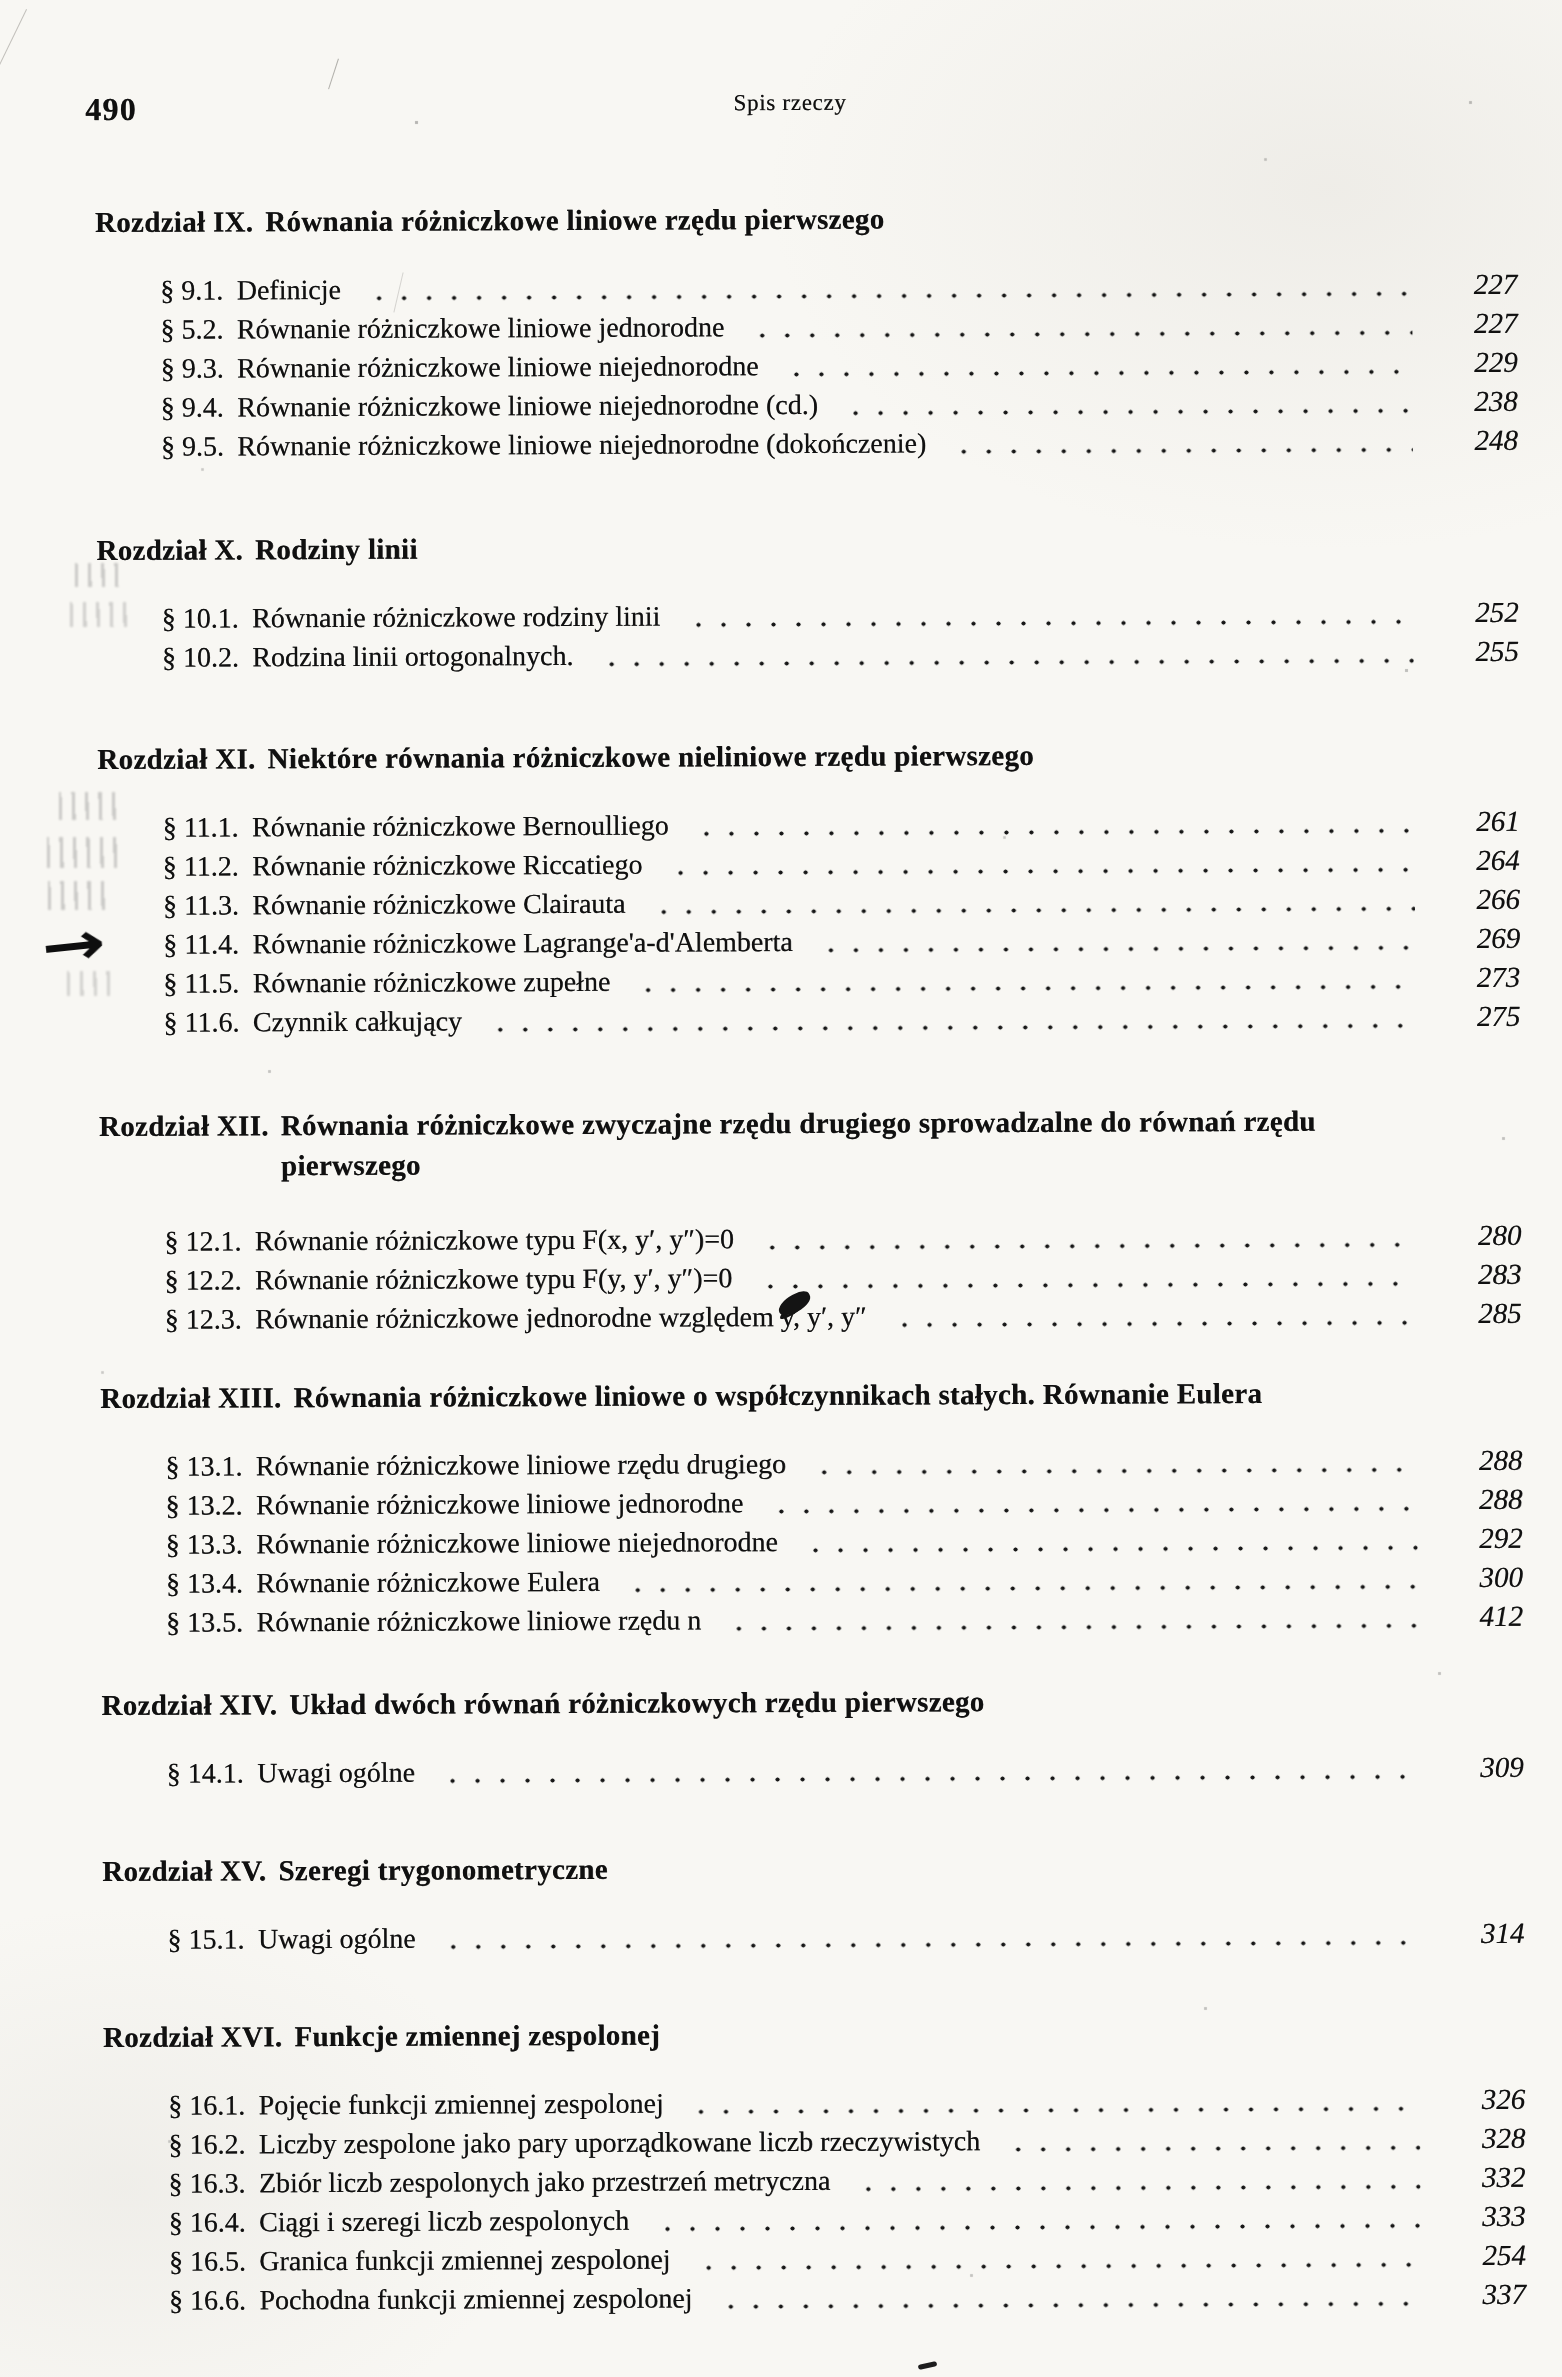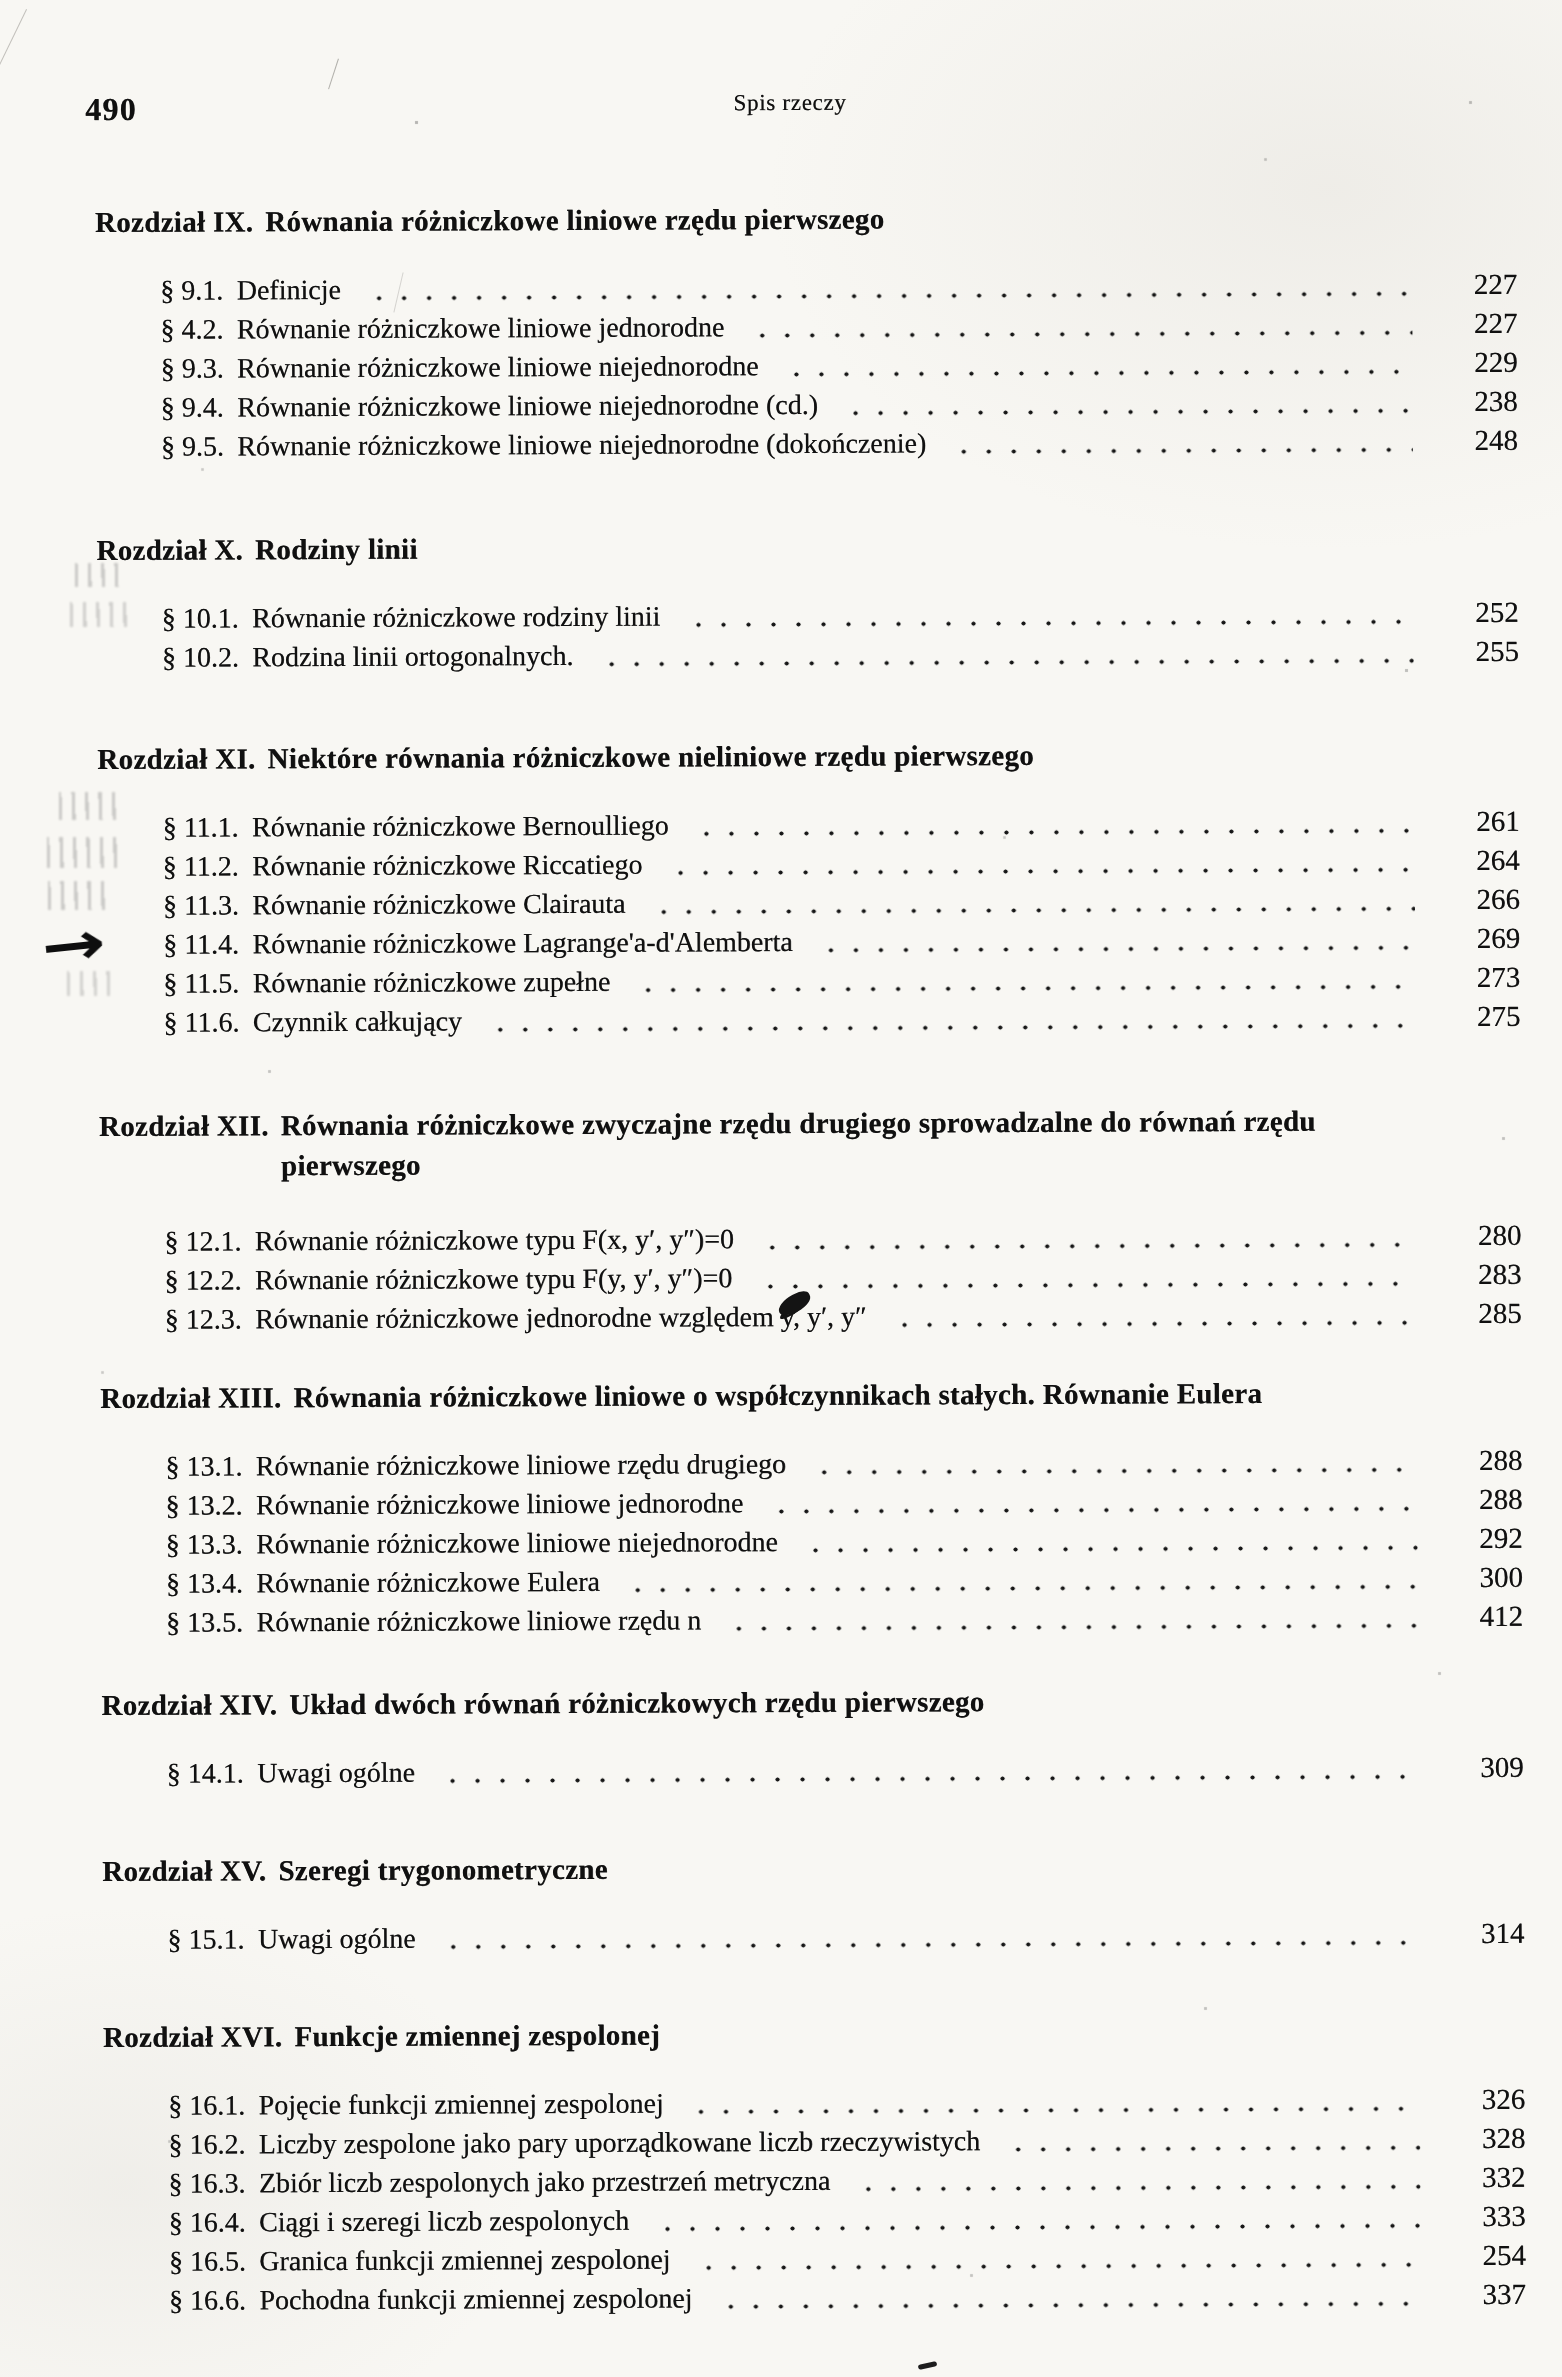--- a/index.html
+++ b/index.html
@@ -40,21 +40,21 @@
   .ch-text  { max-width:1137px; }
 
   .entry { display:flex; align-items:flex-end; font-size:28px; line-height:39px; padding-left:59px; }
   .e-num   { white-space:pre; margin-right:13.4px; flex:none;margin-left:6px; }
   .e-title { flex:none; }
   .leader {
     flex:1 1 auto; min-width:0; height:9.4px; margin:0 17.4px 6px 24px;
     background-image:radial-gradient(circle, #161616 1.8px, rgba(0,0,0,0) 2.4px);
     background-size:25px 9.4px; background-position:1.3px 55%; background-repeat:repeat-x;
   }
-  .e-pg { width:88px; text-align:right; font-size:29px; flex:none; }
+  .e-pg { width:88px; text-align:right; font-size:29px; flex:none;font-style:italic; }
 
   
   .smudge { position:absolute; opacity:.32; filter:blur(1.3px);
     background:repeating-linear-gradient(88deg,#6a6a6a 0 3.3px,rgba(0,0,0,0) 3.3px 13.4px); }
   .arrow-mark { position:absolute; left:49px; top:915px; font-family:"DejaVu Sans",sans-serif;
     font-size:59px; font-weight:700; color:#0e0e0e; transform:rotate(-6deg) scaleX(1.3);
     filter:blur(0.4px); line-height:1; }
   .ink-blot { position:absolute; left:777px; top:1295px; width:35px; height:17.4px; background:#141414;
     border-radius:60% 40% 55% 45%; transform:rotate(-28deg);
     box-shadow:-6.7px 5.4px 0 -4.7px #141414; }
@@ -100,21 +100,21 @@
     </div>
     <div class="entries">
   <div class="entry">
     <span class="e-num">§ 9.1.</span>
     <span class="e-title">Definicje</span>
     <span class="leader"></span>
     <span class="e-pg">227</span>
   </div>
 
   <div class="entry">
-    <span class="e-num">§ 4.2.</span>
+    <span class="e-num">§ 5.2.</span>
     <span class="e-title">Równanie różniczkowe liniowe jednorodne</span>
     <span class="leader"></span>
     <span class="e-pg">227</span>
   </div>
 
   <div class="entry">
     <span class="e-num">§ 9.3.</span>
     <span class="e-title">Równanie różniczkowe liniowe niejednorodne</span>
     <span class="leader"></span>
     <span class="e-pg">229</span>

